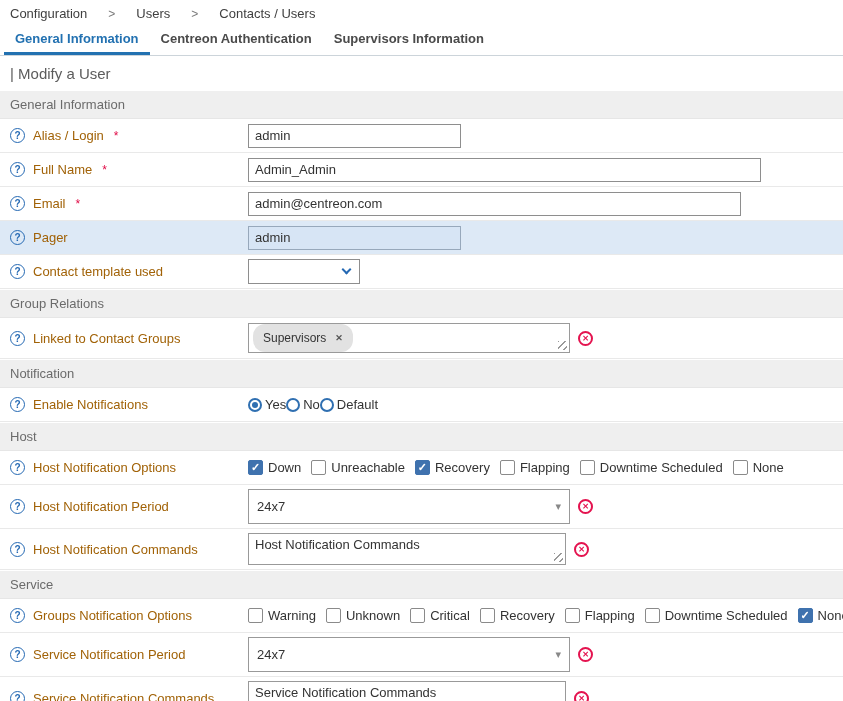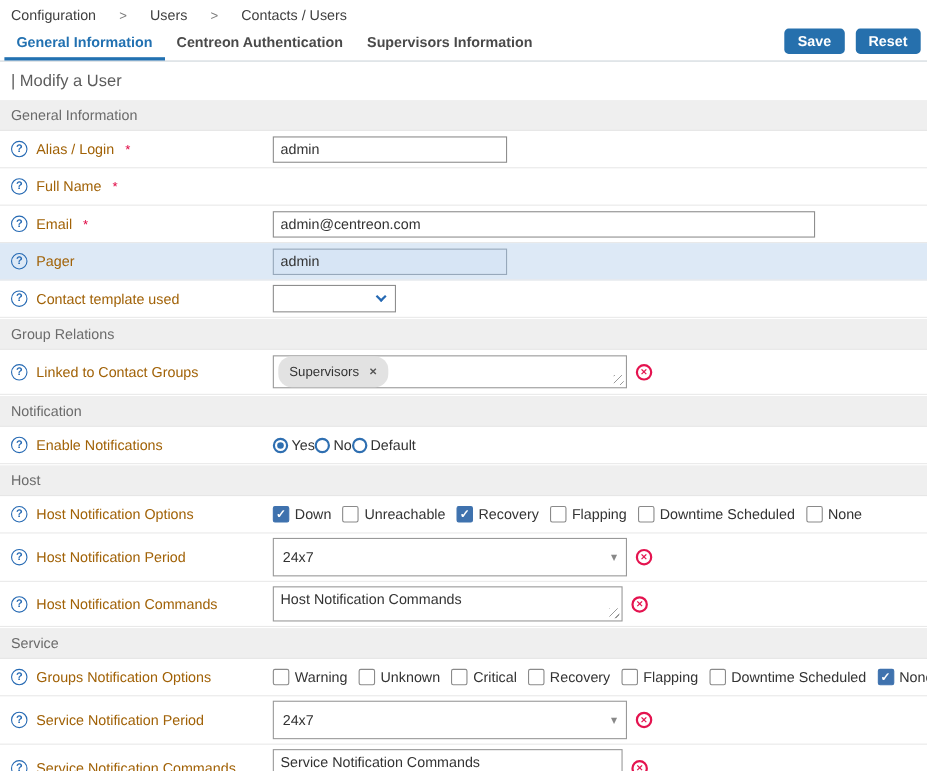--- a/index.html
+++ b/index.html
@@ -97,24 +97,20 @@
   <span class="sep">&gt;</span>
   <span class="crumb">Users</span>
   <span class="sep">&gt;</span>
   <span class="crumb">Contacts / Users</span>
 </div>
 
 <div class="tabbar">
   <div class="tab active">General Information</div>
   <div class="tab">Centreon Authentication</div>
   <div class="tab">Supervisors Information</div>
-  <div class="tab-actions">
-    <button class="btn">Save</button>
-    <button class="btn">Reset</button>
-  </div>
 </div>
 
 <div class="page-title">| Modify a User</div>
 
 <div class="section-band">General Information</div>
 
 <div class="form-row">
   <div class="label-cell">
     <span class="help-icon">?</span>
     <span class="label-text">Alias / Login</span>
@@ -123,20 +119,23 @@
   <div class="field-cell">
     <input class="text-input w-alias" value="admin" style="">
   </div>
 </div>
 
 <div class="form-row">
   <div class="label-cell">
     <span class="help-icon">?</span>
     <span class="label-text">Full Name</span>
     <span class="req">*</span>
+  </div>
+  <div class="field-cell">
+    <input class="text-input w-fullname" value="Admin_Admin" style="">
   </div>
 </div>
 
 <div class="form-row">
   <div class="label-cell">
     <span class="help-icon">?</span>
     <span class="label-text">Email</span>
     <span class="req">*</span>
   </div>
   <div class="field-cell">

